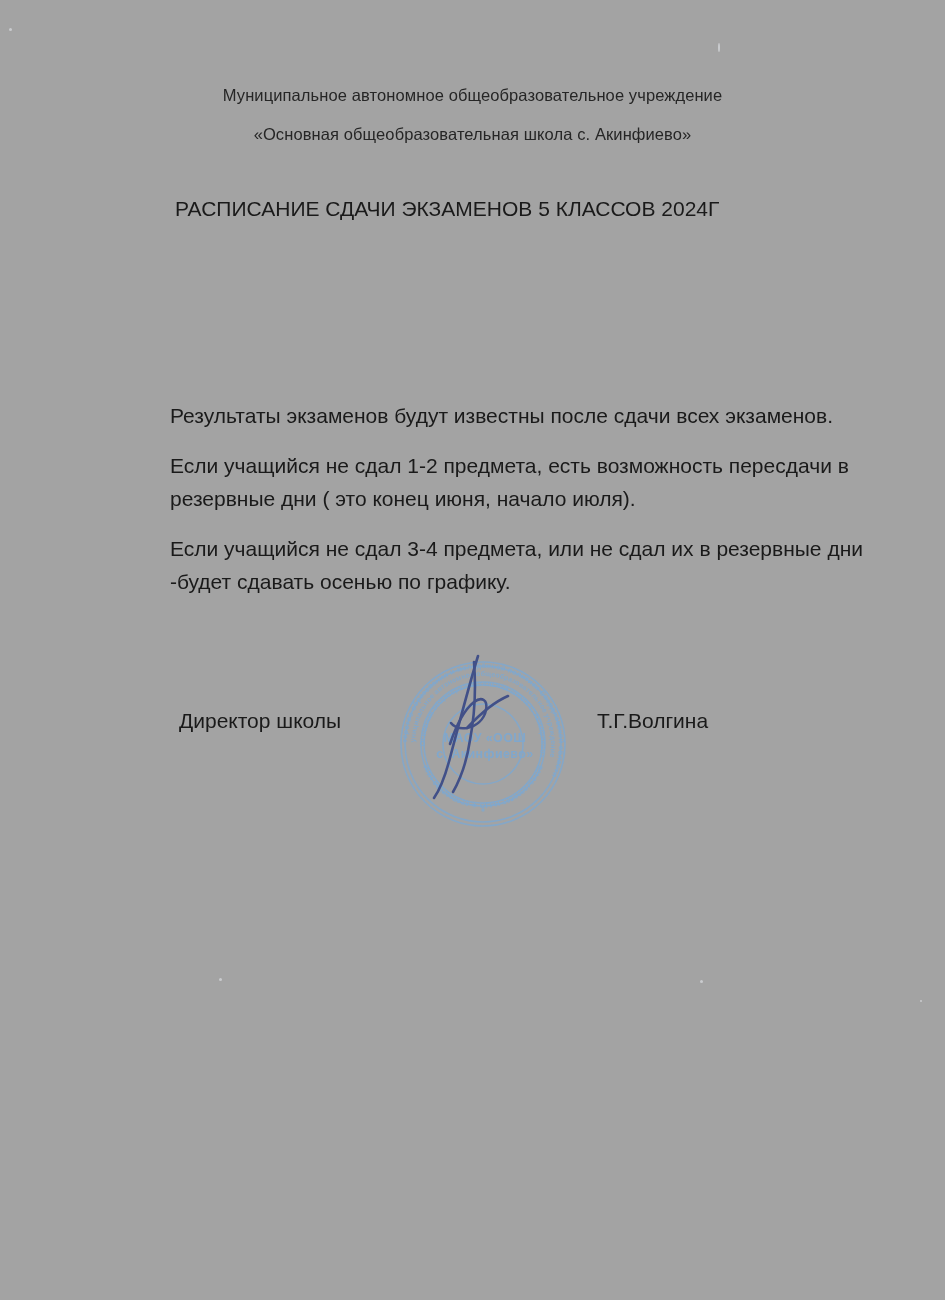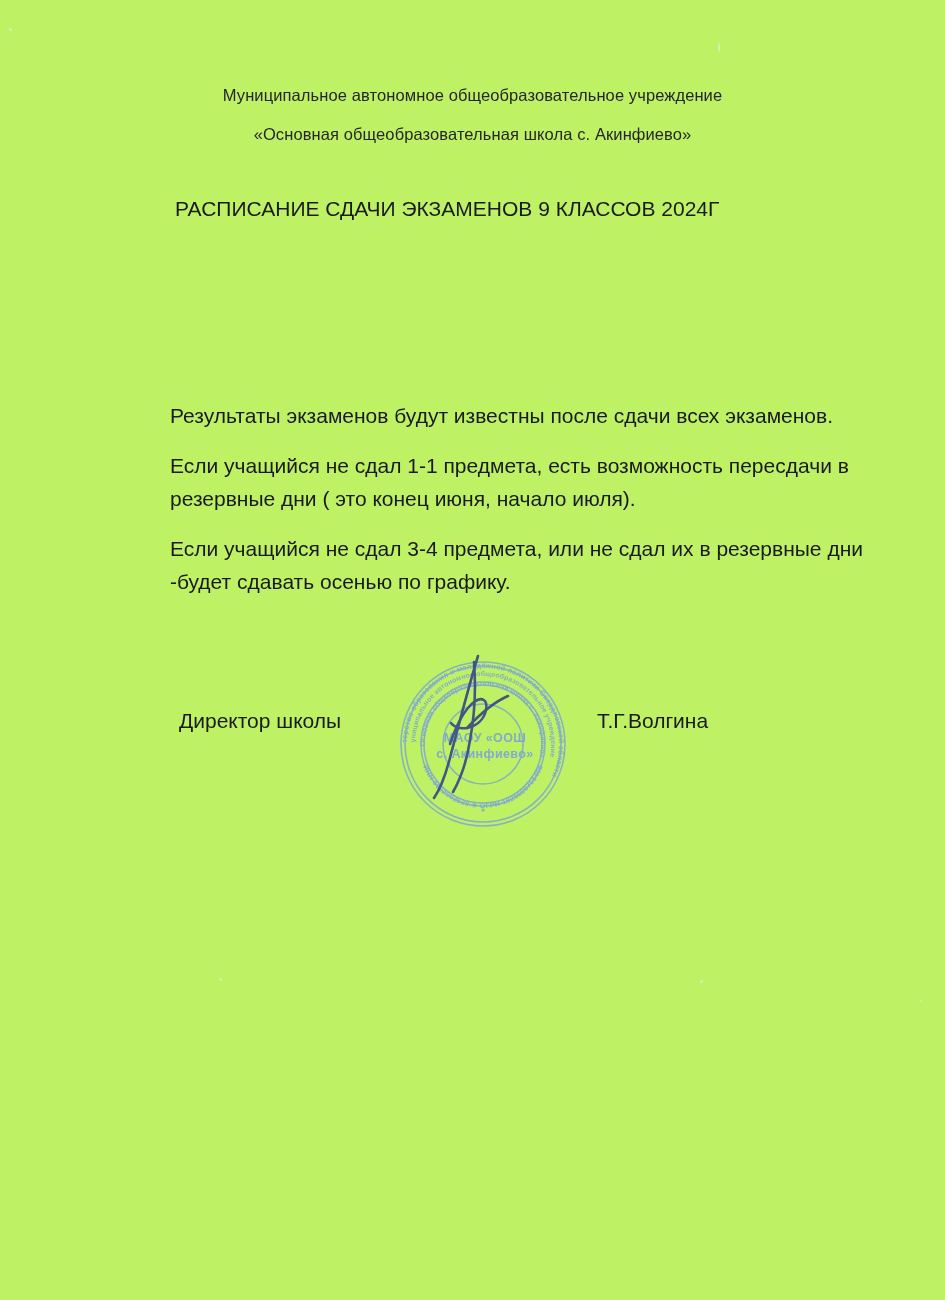--- a/index.html
+++ b/index.html
@@ -9,21 +9,21 @@
     background: #ffffff;
   }
   body {
     font-family: "Liberation Sans", sans-serif;
     color: #1a1a1a;
   }
   .page {
     position: relative;
     width: 945px;
     height: 1300px;
-    background: #bef264;
+    background: #a3a3a3;
     overflow: hidden;
     box-sizing: border-box;
   }
 
   
   .header {
     position: absolute;
     top: 84px;
     left: 0;
     width: 945px;
@@ -151,26 +151,26 @@
   <div class="speckle" style="left:718px;top:43px;  width:2px; height:9px;"></div>
   <div class="speckle" style="left:700px;top:980px; width:3px; height:3px;"></div>
   <div class="speckle" style="left:219px;top:978px; width:3px; height:3px;"></div>
   <div class="speckle" style="left:920px;top:1000px;width:2px; height:2px;"></div>
 
   <div class="header">
     <div class="header-line-1">Муниципальное автономное общеобразовательное учреждение</div>
     <div class="header-line-2">«Основная общеобразовательная школа с. Акинфиево»</div>
   </div>
 
-  <div class="doc-title">РАСПИСАНИЕ СДАЧИ ЭКЗАМЕНОВ 9 КЛАССОВ 2024Г</div>
+  <div class="doc-title">РАСПИСАНИЕ СДАЧИ ЭКЗАМЕНОВ 5 КЛАССОВ 2024Г</div>
 
 
   <div class="paragraphs">
     <p class="para">Результаты экзаменов будут известны после сдачи всех экзаменов.</p>
-    <p class="para">Если учащийся не сдал 1-1 предмета, есть возможность пересдачи в резервные дни ( это конец июня, начало июля).</p>
+    <p class="para">Если учащийся не сдал 1-2 предмета, есть возможность пересдачи в резервные дни ( это конец июня, начало июля).</p>
     <p class="para">Если учащийся не сдал 3-4 предмета, или не сдал их в резервные дни -будет сдавать осенью по графику.</p>
   </div>
 
   <div class="stamp">
     <svg width="180" height="178" viewBox="0 0 180 178" xmlns="http://www.w3.org/2000/svg">
       <defs>
         <path id="ringOuter" d="M 90,92 m -76,0 a 76,76 0 1,1 152,0 a 76,76 0 1,1 -152,0"></path>
         <path id="ringOuter2" d="M 90,92 m -68,0 a 68,68 0 1,1 136,0 a 68,68 0 1,1 -136,0"></path>
         <path id="ringInner" d="M 90,92 m -58,0 a 58,58 0 1,1 116,0 a 58,58 0 1,1 -116,0"></path>
         <path id="ringBottom" d="M 90,92 m -64,0 a 64,64 0 1,0 128,0"></path>

